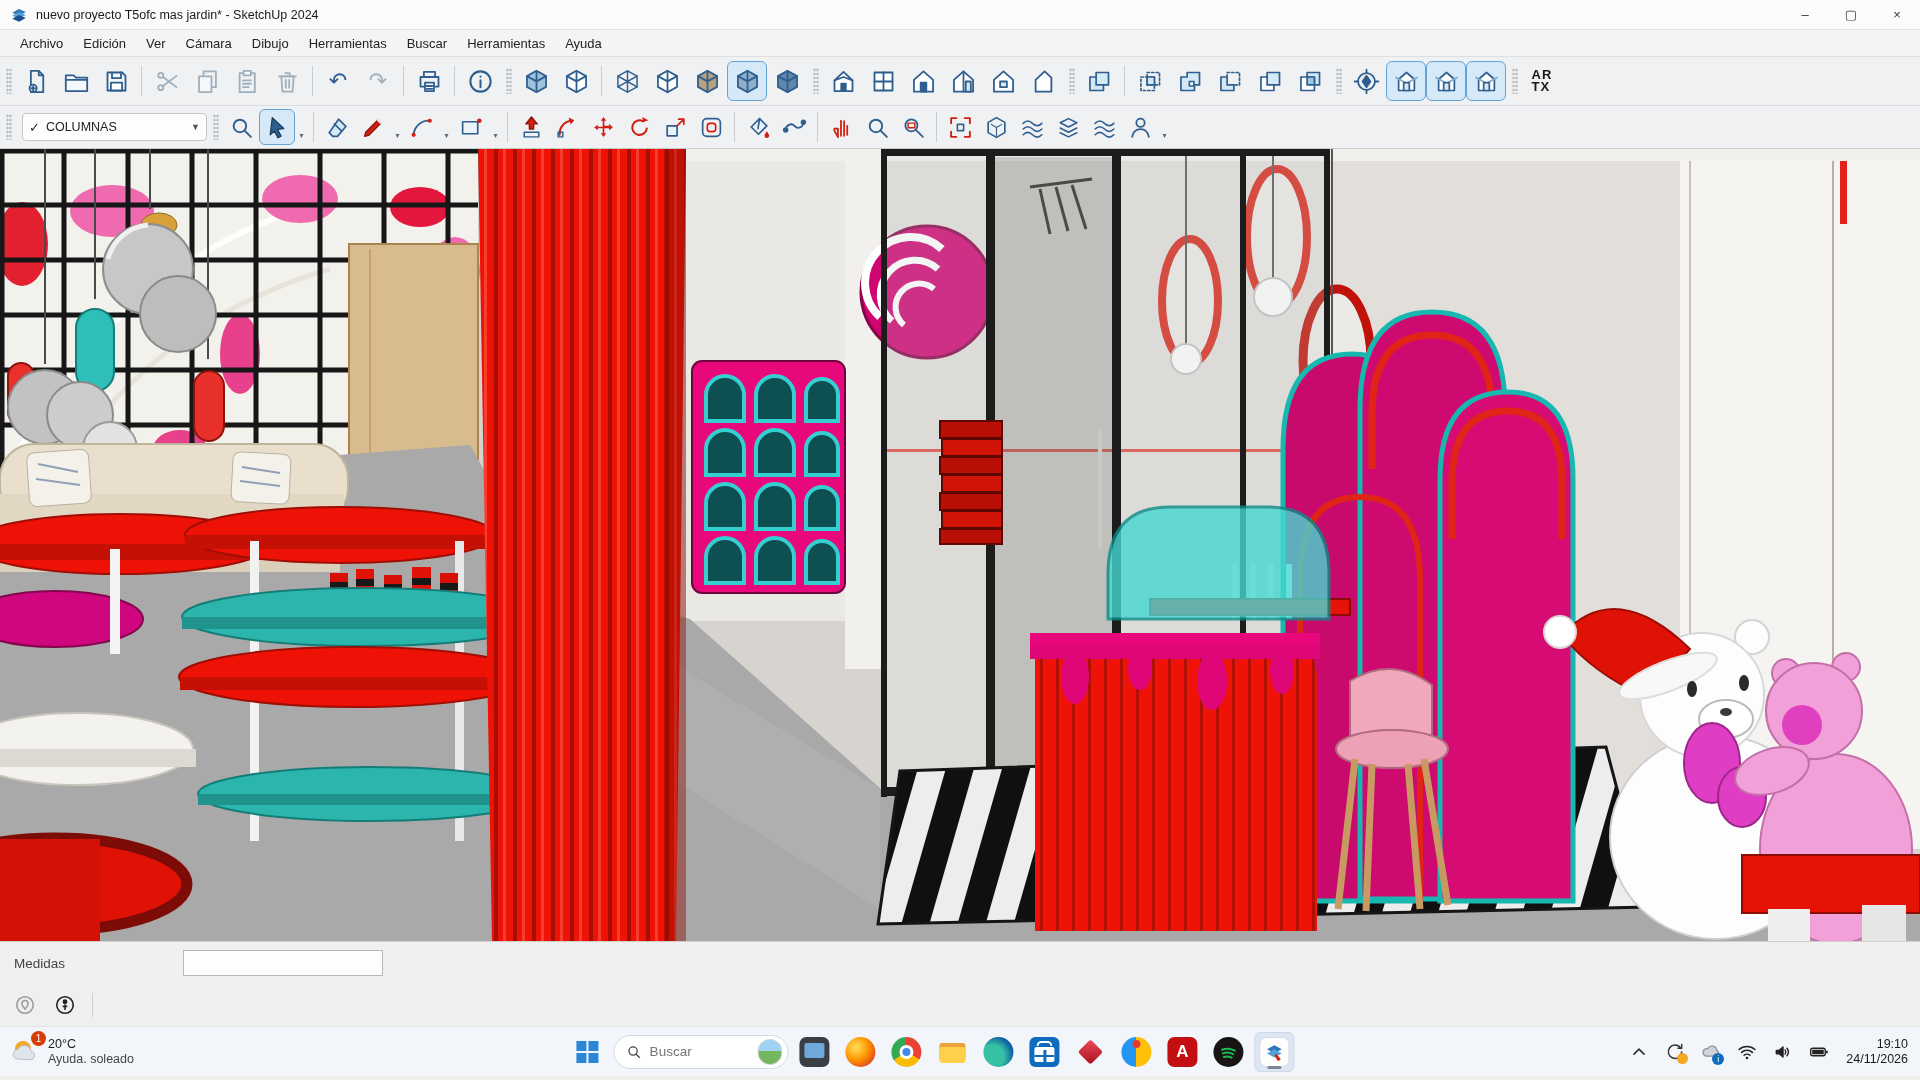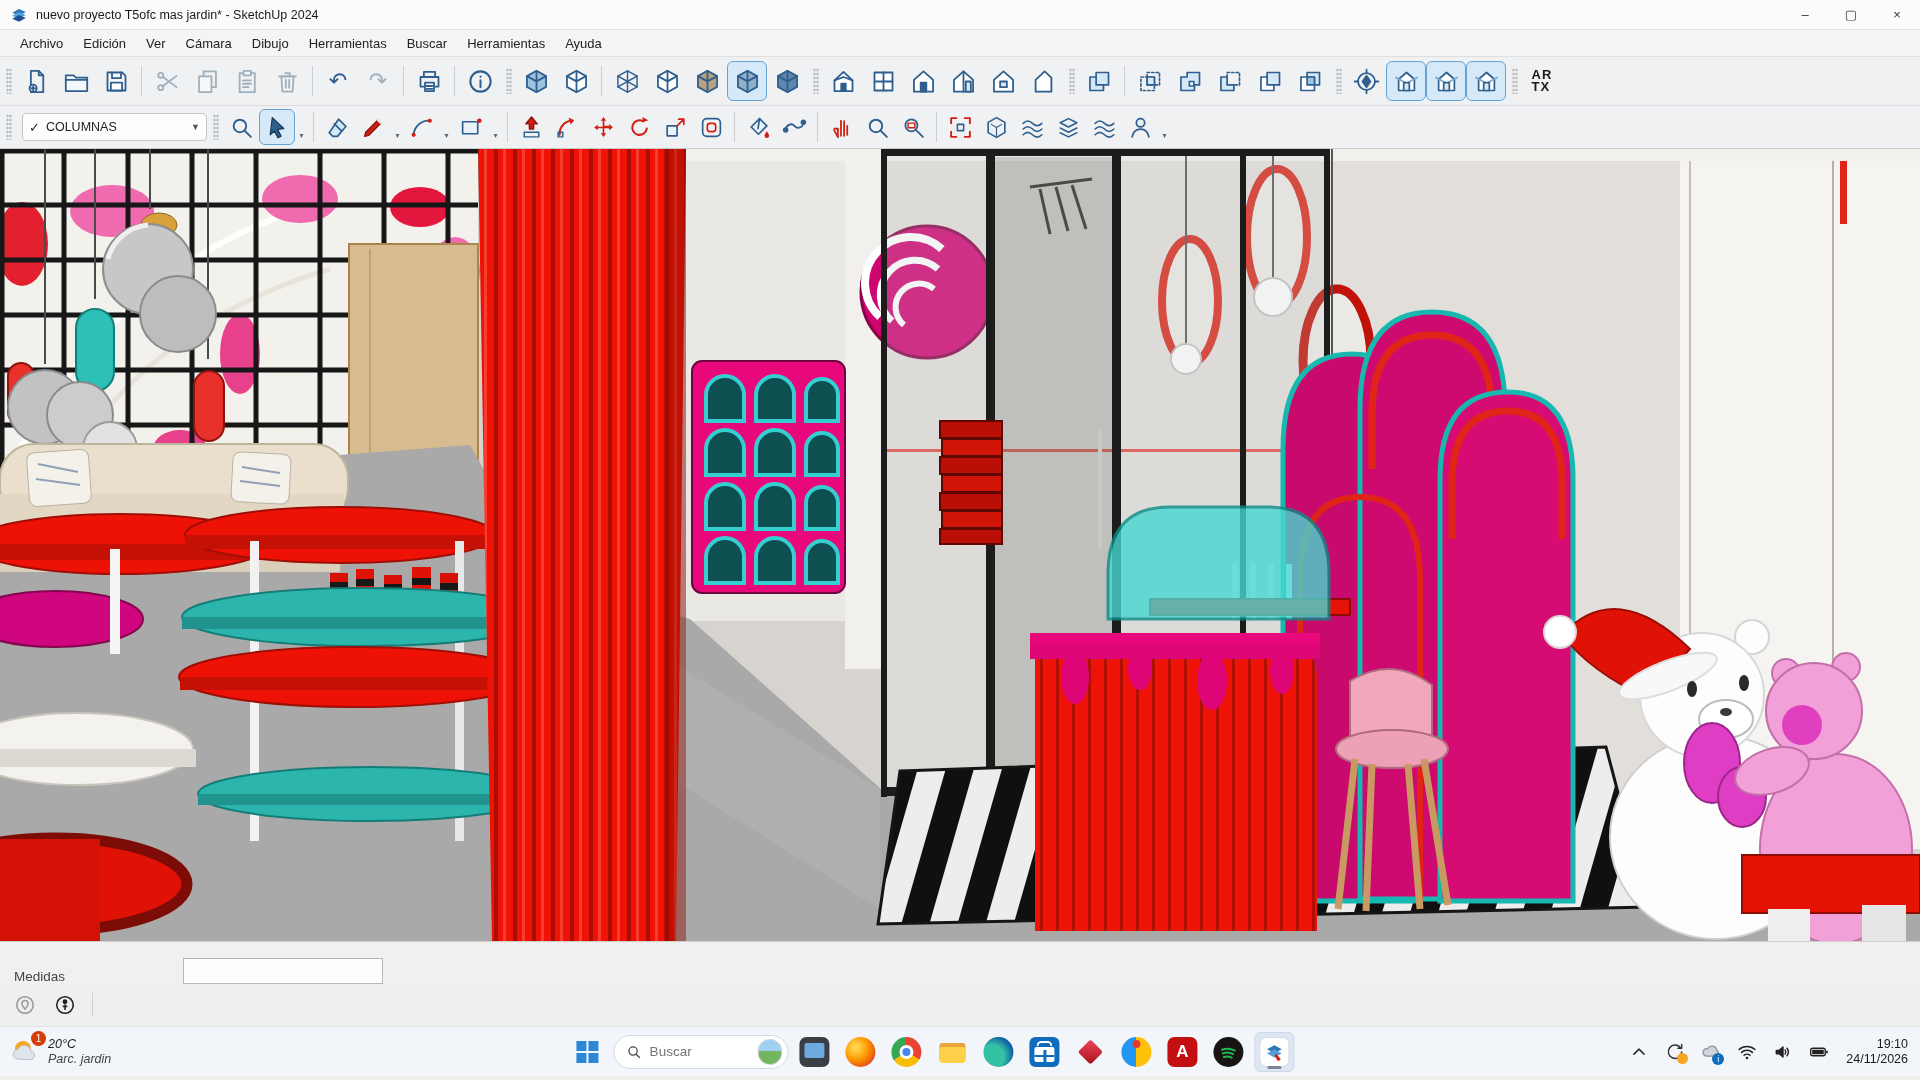--- a/index.html
+++ b/index.html
@@ -47,38 +47,38 @@
     padding:0 6px; margin-left:6px; }
   .tagbox .chk { color:#2b2b2b; font-size:13px; }
   .tagbox .lbl { font-size:12.5px; color:#222; flex:1; }
   .tagbox .car { font-size:9px; color:#555; }
 
   
   .viewport { width:1920px; height:792px; display:block; background:#d7d4cf; }
 
   
   .measurebar { height:43px; background:#f1f0ef; border-top:1px solid #cfcfcf;
-    display:flex; align-items:flex-end; }
+    display:flex; align-items:center; }
   .measurebar .mlabel { font-size:13.5px; color:#444; margin-left:14px; }
   .measurebar input { width:200px; height:26px; margin-left:118px;
     border:1px solid #b8b8b8; background:#fdfdfd; font-size:13px; padding:0 6px; }
   .statusbar { height:42px; background:#efefee; display:flex; align-items:center; gap:14px;
     padding-left:12px; }
   .statusbar .sbtn { width:26px; height:26px; display:flex; align-items:center; justify-content:center; }
   .statusbar .ssep { width:1px; height:24px; background:#d0d0d0; }
 
   
   .taskbar { height:50px; background:#f2f5fa; border-top:1px solid #e0e4ea;
     position:relative; display:flex; align-items:center; }
   .weather { display:flex; align-items:center; gap:8px; margin-left:10px; }
   .weather .wicon { position:relative; width:30px; height:30px; }
   .weather .badge { position:absolute; top:-6px; right:-6px; background:#d83b01; color:#fff;
     font-size:10px; border-radius:50%; width:15px; height:15px; display:flex;
     align-items:center; justify-content:center; }
-  .weather .wtxt { font-size:12.5px; color:#1b1b1b; line-height:15px;font-style:italic; }
+  .weather .wtxt { font-size:12.5px; color:#1b1b1b; line-height:15px; }
   .centerdock { position:absolute; left:50%; top:0; height:100%; transform:translateX(-54%);
     display:flex; align-items:center; gap:6px; }
   .startbtn { width:40px; height:40px; border-radius:6px; display:flex; align-items:center;
     justify-content:center; }
   .searchpill { height:34px; width:175px; background:#fff; border:1px solid #d5dae2;
     border-radius:17px; display:flex; align-items:center; padding:0 5px 0 12px; gap:8px; }
   .searchpill input { border:none; outline:none; font-size:13.5px; width:100px; color:#737373;
     background:transparent; }
   .searchpill .thumb { width:26px; height:26px; border-radius:50%; margin-left:auto;
     background:linear-gradient(180deg,#9fd1f2 45%,#74b65e 45%); border:1px solid #cbd4dc; }
@@ -842,21 +842,21 @@
   <div class="weather">
     <div class="wicon">
       <svg width="30" height="30" viewBox="0 0 30 30">
         <circle cx="13" cy="12" r="8" fill="#f5a623"></circle>
         <path d="M7 22a5 5 0 0 1 1-9.8A7 7 0 0 1 21 14a4.4 4.4 0 0 1-1 8.7z" fill="#dfe5ea" stroke="#b8c0c8"></path>
       </svg>
       <span class="badge">1</span>
     </div>
     <div class="wtxt">
       <div>20°C</div>
-      <div style="color:#444">Parc. jardin</div>
+      <div style="color:#444">Ayuda. soleado</div>
     </div>
   </div>
 
   <div class="centerdock">
     <div class="startbtn">
       <svg width="26" height="26" viewBox="0 0 26 26">
         <rect x="2" y="2" width="10" height="10" fill="#2b88d8"></rect>
           <rect x="14" y="2" width="10" height="10" fill="#2b88d8"></rect>
         <rect x="2" y="14" width="10" height="10" fill="#2b88d8"></rect>
           <rect x="14" y="14" width="10" height="10" fill="#2b88d8"></rect>

